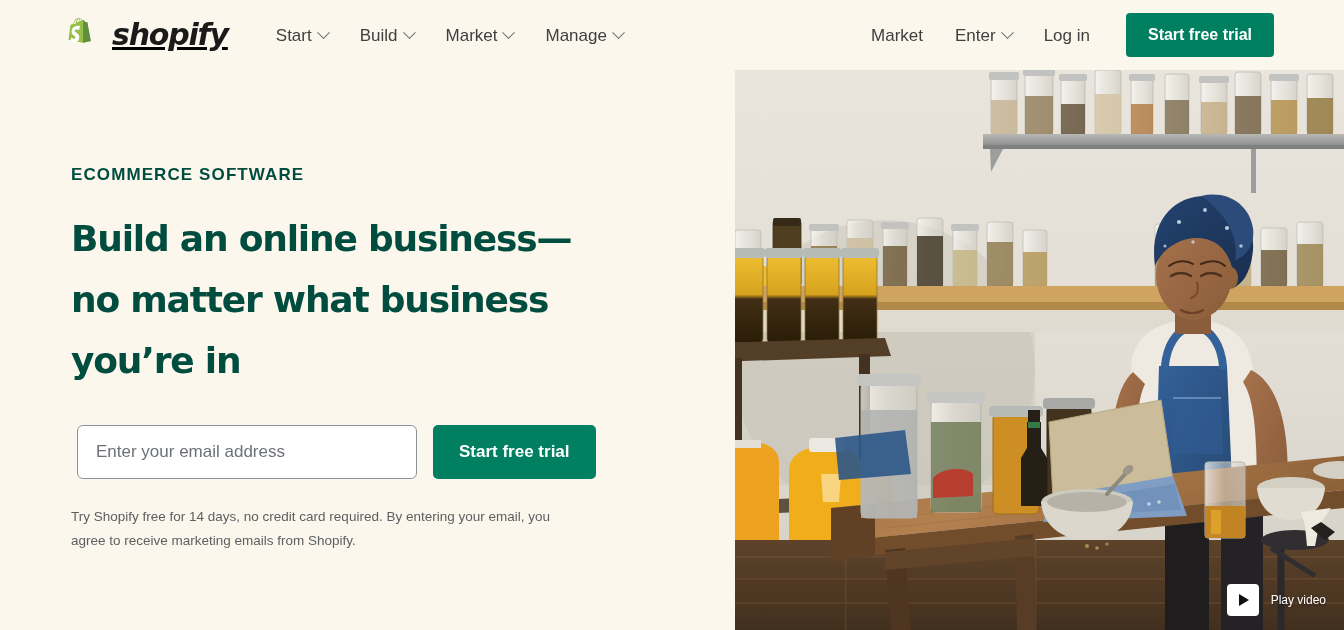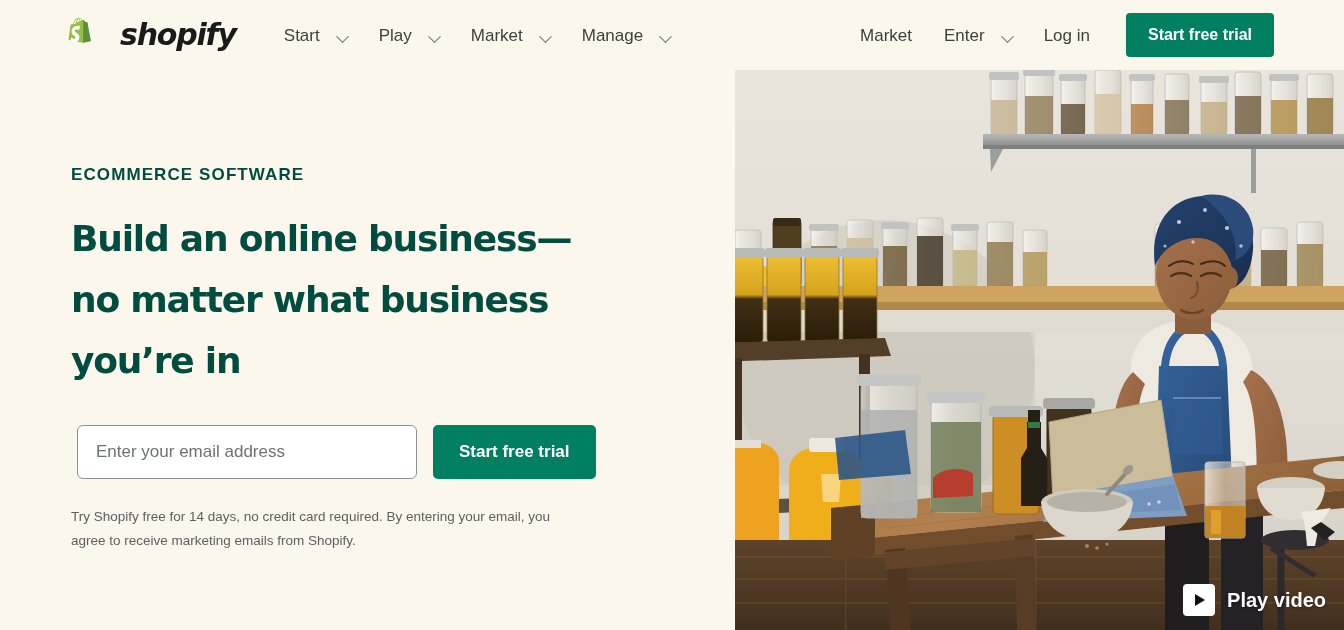--- a/index.html
+++ b/index.html
@@ -24,45 +24,46 @@
     height: 70px;
     display: flex;
     align-items: center;
     padding: 0 70px 0 66px;
     z-index: 20;
   }
 
   .logo {
     display: flex;
     align-items: center;
-    gap: 24px;
+    gap: 16px;
     margin-right: 48px;
     cursor: pointer;
+    text-decoration: underline;
   }
   .logo-bag { width: 30px; height: 34px; display: block; flex: none; }
   .logo-word {
     font-family: "DejaVu Sans", sans-serif;
     font-size: 30px;
     font-weight: 700;
     font-style: italic;
     letter-spacing: -1.2px;
     color: #1A1A1A;
     line-height: 1;
   }
 
   .nav-primary { display: flex; align-items: center; gap: 32px; }
   .nav-right {
     display: flex; align-items: center; gap: 32px;
     margin-left: auto;
   }
 
   .nav-item {
     display: flex;
-    align-items: flex-end;
-    gap: 18px;
+    align-items: center;
+    gap: 7px;
     font-size: 17px;
     color: #3F3F3F;
     cursor: pointer;
     line-height: 1;
     white-space: nowrap;
   }
   .chev {
     display: inline-block;
     width: 9px; height: 9px;
     border-right: 1.6px solid #6b7773;
@@ -118,22 +119,22 @@
   }
   .play-tri {
     width: 0; height: 0;
     border-left: 10px solid #111111;
     border-top: 6.5px solid transparent;
     border-bottom: 6.5px solid transparent;
     margin-left: 2px;
   }
   .play-label {
     color: #FFFFFF;
-    font-size: 20px;
-    font-weight: 700;
+    font-size: 12px;
+    font-weight: 400;
     white-space: nowrap;
     text-shadow: 0 1px 3px rgba(0,0,0,.45);
   }
 
   
   .hero-copy {
     position: absolute;
     left: 71px;
     top: 165px;
     width: 620px;
@@ -215,21 +216,21 @@
     </svg>
     <span class="logo-word">shopify</span>
   </a>
 
   <div class="nav-primary">
     <div class="nav-item">
       <span>Start</span>
       <i class="chev"></i>
     </div>
     <div class="nav-item">
-      <span>Play</span>
+      <span>Build</span>
       <i class="chev"></i>
     </div>
     <div class="nav-item">
       <span>Market</span>
       <i class="chev"></i>
     </div>
     <div class="nav-item">
       <span>Manage</span>
       <i class="chev"></i>
     </div>

